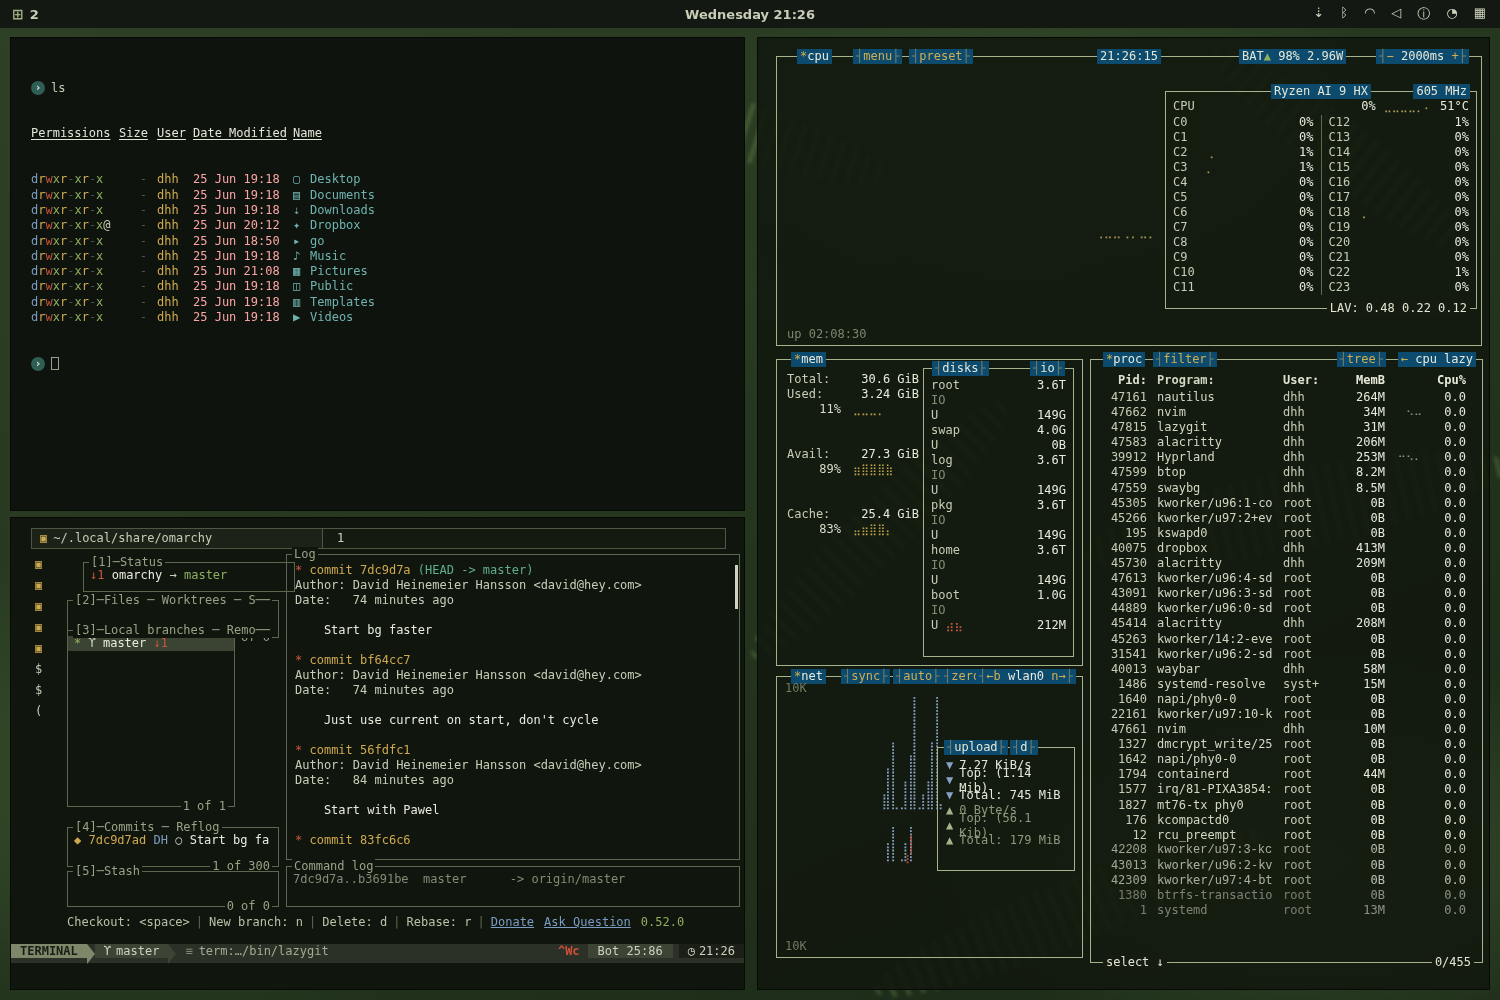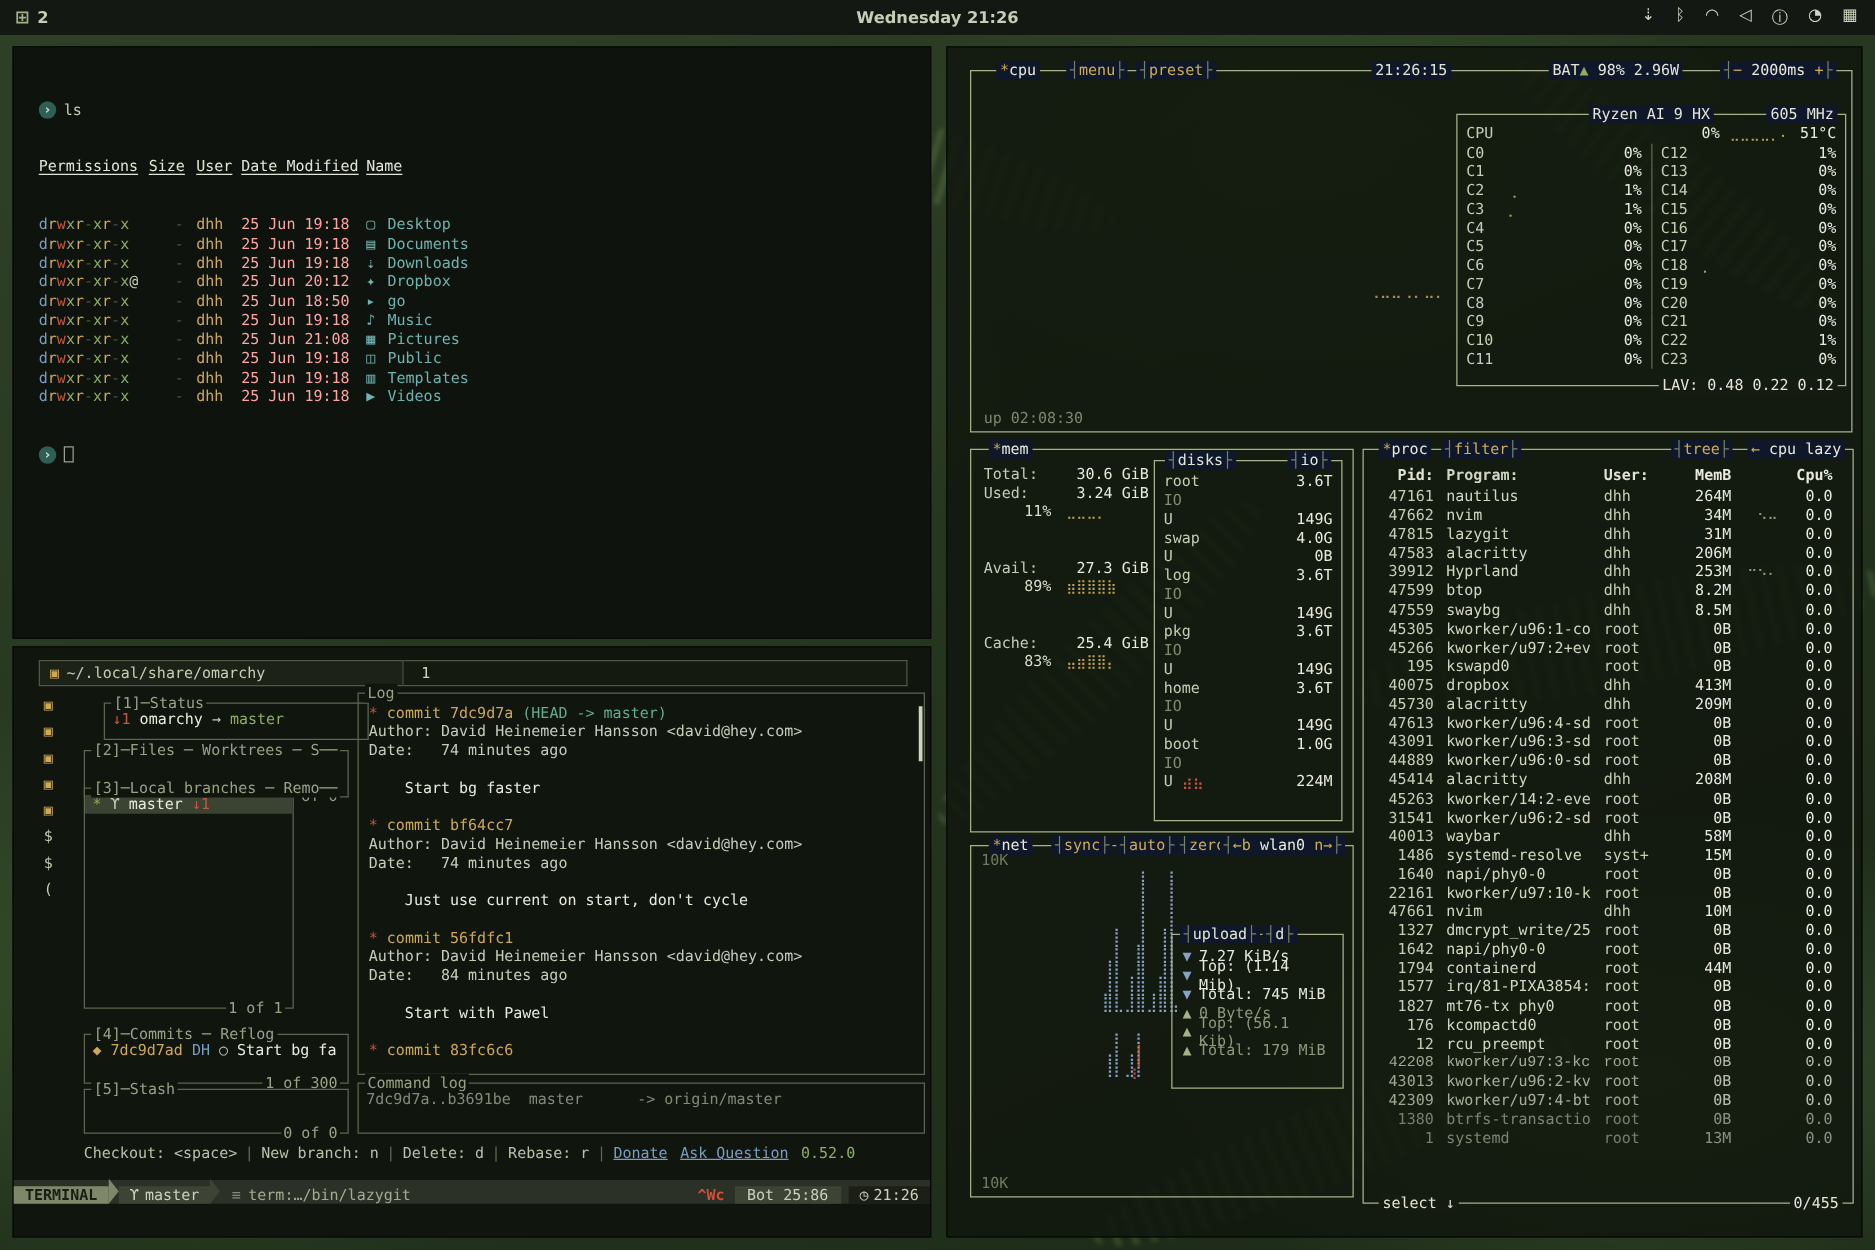--- a/index.html
+++ b/index.html
@@ -57,34 +57,34 @@
 #panel-stash{left:56px;top:353px;width:212px;height:36px}
 #panel-log{left:275px;top:36px;width:454px;height:306px}
 #panel-cmdlog{left:275px;top:348px;width:454px;height:41px}
 #log-lines{padding:8px 8px 0 8px}
 .log-line{white-space:pre;min-height:15px;line-height:15px}
 #log-scroll{position:absolute;right:1px;top:10px;width:3px;height:44px;background:#cfd4bf}
 #lg-help{position:absolute;left:56px;top:397px;right:10px;white-space:nowrap;color:#b9c1a6;line-height:15px}
 .help-sep{color:#5f6a52;margin:0 6px}
 .help-link{color:#7b9cc3;text-decoration:underline;margin-right:10px;cursor:pointer}
 .help-version{color:#8fae5f}
-#lg-status{position:absolute;left:0;right:0;top:426px;height:19px;background:#2c3127;display:flex;align-items:flex-end;font-size:12px}
+#lg-status{position:absolute;left:0;right:0;top:426px;height:19px;background:#2c3127;display:flex;align-items:flex-start;font-size:12px}
 .sl-seg{display:flex;align-items:center;padding:0 9px;gap:5px}
 .sl-mode{background:#7e8769;color:#191d14;font-weight:bold}
 .sl-tri{width:0;height:0;border-top:10px solid transparent;border-bottom:10px solid transparent;border-left:8px solid #7e8769}
 .sl-branch{background:#3d4436;color:#ccd1bc}
 .sl-tri2{width:0;height:0;border-top:10px solid transparent;border-bottom:10px solid transparent;border-left:8px solid #3d4436}
 .sl-file{color:#a4ab92;gap:6px}
 .sl-right{margin-left:auto;display:flex;align-items:stretch}
 .sl-warn{color:#d0503a;font-weight:bold;display:flex;align-items:center;padding:0 8px}
 .sl-pos{background:#3d4436;color:#ccd1bc;padding:0 10px;display:flex;align-items:center}
 .sl-time{background:#1b1f17;color:#ccd1bc;padding:0 9px;display:flex;align-items:center;gap:4px;margin-left:6px}
 
 .bt-box{position:absolute;border:1px solid #a6b28c;line-height:15px}
-.chip{position:absolute;top:-8px;background:#0f172a;padding:0 3px;white-space:pre;color:#e2e6d4;line-height:15px}
+.chip{position:absolute;top:-8px;background:#0c4a6e;padding:0 3px;white-space:pre;color:#e2e6d4;line-height:15px}
 .chipb{position:absolute;bottom:-8px;background:#151b10;padding:0 3px;white-space:pre;color:#e2e6d4;line-height:15px}
 .tag::before{content:"┤";color:#77826a}
 .tag::after{content:"├";color:#77826a}
 .k{color:#cfae52}.btn{color:#cfae52;cursor:pointer}
 #box-cpu{left:18px;top:18px;width:706px;height:290px}
 #cpu-inner{position:absolute;left:388px;top:34px;width:312px;height:218px;border:1px solid #a6b28c}
 .cpu-total{display:flex;height:15px;padding:0 7px;margin-top:7px;align-items:center}
 .cpu-total .sp{flex:1}
 .tempg{color:#b3a05f;margin:0 8px;font-size:11px}
 #cpu-rows{margin-top:1px}
@@ -569,21 +569,21 @@
             <div class="disk-row">
               <span class="c-fg">boot</span>
               <span class="c-bright">1.0G</span>
             </div>
             <div class="disk-row">
               <span class="c-dim">IO</span>
               <span></span>
             </div>
             <div class="disk-row">
               <span><span class="c-fg">U</span><span class="c-red"> ⣴⣦</span></span>
-              <span class="c-bright">224M</span>
+              <span class="c-bright">212M</span>
             </div>
           </div>
         </div>
     </div>
   </div>
 
   <div class="bt-box" id="box-net">
     <span class="chip" style="left:14px"><span class="k">*</span><span class="c-bright">net</span></span>
     <span class="chip tag" style="left:64px"><span class="btn">sync</span></span>
     <span class="chip tag" style="left:116px"><span class="btn">auto</span></span>

